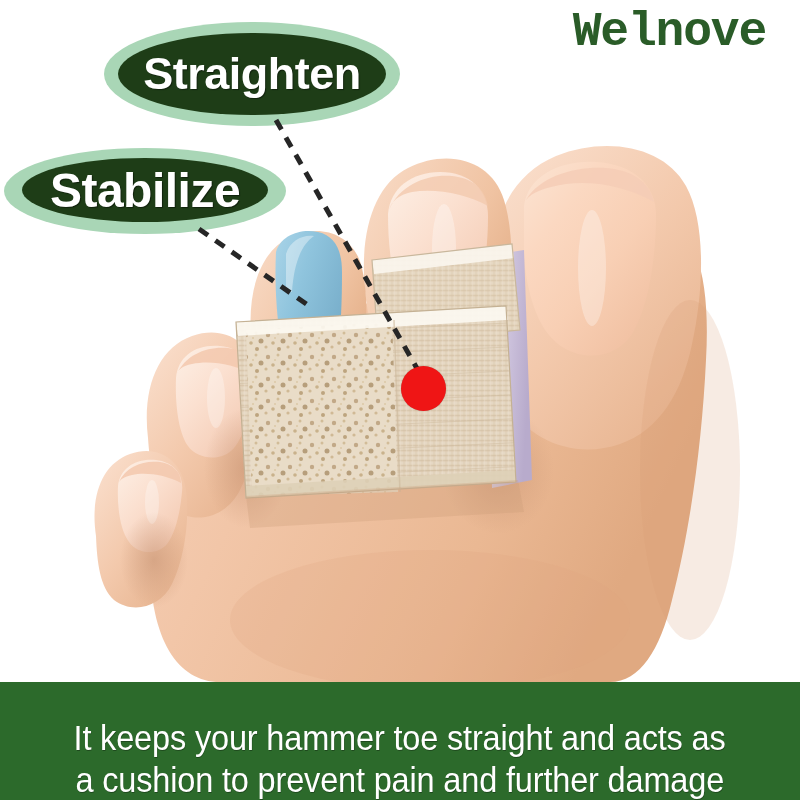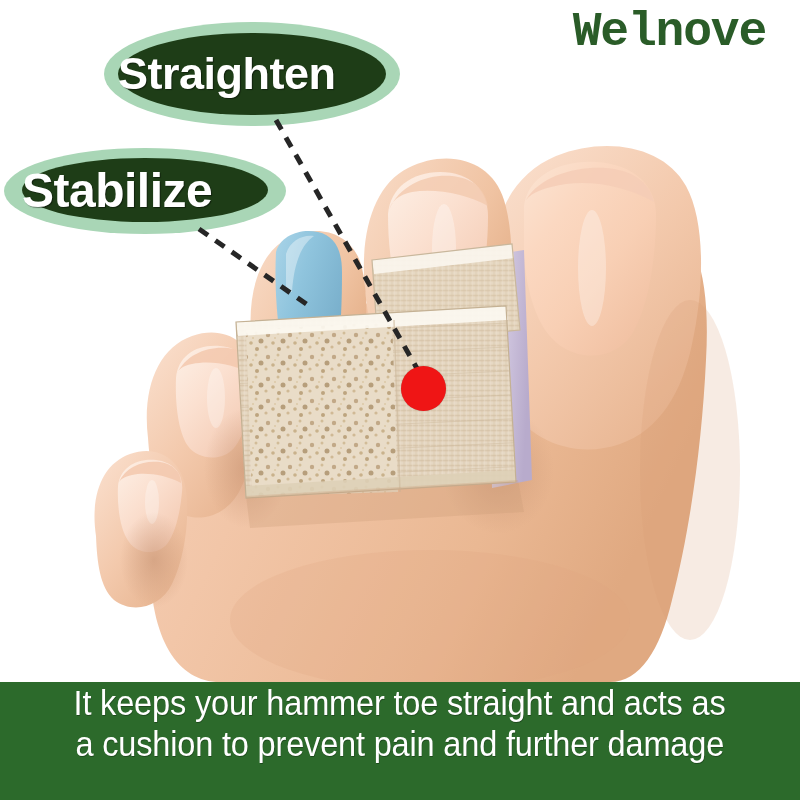--- a/index.html
+++ b/index.html
@@ -45,20 +45,21 @@
     left:0; top:0; width:100%; height:100%;
     border-radius:50%;
     background:#a9d6b6;
   }
   .callout .pill {
     position:absolute;
     border-radius:50%;
     background:#1e3d17;
     display:flex;
     align-items:center;
+    justify-content:center;
   }
   .callout .pill span {
     color:#ffffff;
     font-family:"Liberation Sans", sans-serif;
     font-weight:bold;
     white-space:nowrap;
     text-shadow:1px 1px 1px rgba(0,0,0,0.45);
   }
 
   #callout-straighten { left:104px; top:22px; width:296px; height:104px; }
@@ -85,21 +86,21 @@
 
   
   #caption-banner {
     position:absolute;
     left:0; top:682px; width:800px; height:118px;
     background:#2c6a2b;
     z-index:70;
     display:flex;
     flex-direction:column;
     align-items:center;
-    justify-content:flex-start;
+    justify-content:flex-end;
   }
   #caption-banner .line {
     color:#ffffff;
     font-family:"Liberation Sans Narrow","Liberation Sans", sans-serif;
     font-size:35px;
     font-weight:normal;
     line-height:1.18;
     letter-spacing:-0.2px;
     transform:scaleX(0.93);
     transform-origin:center;

